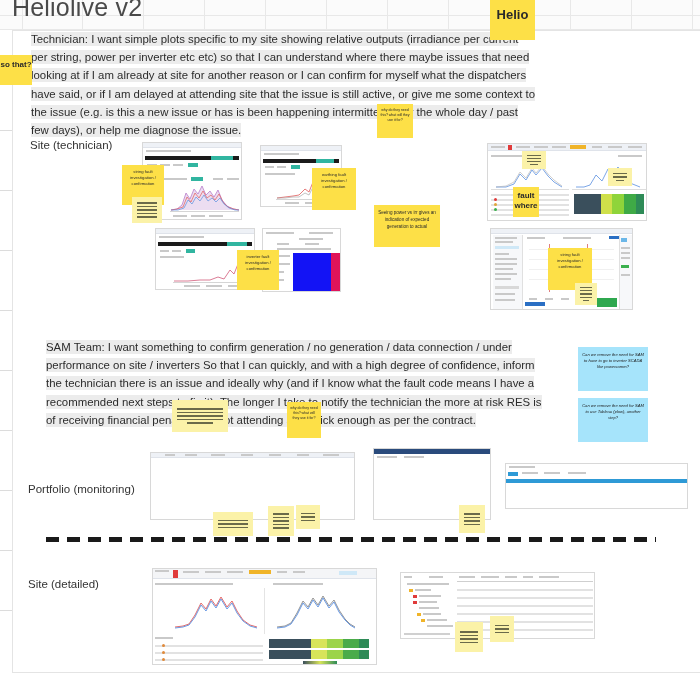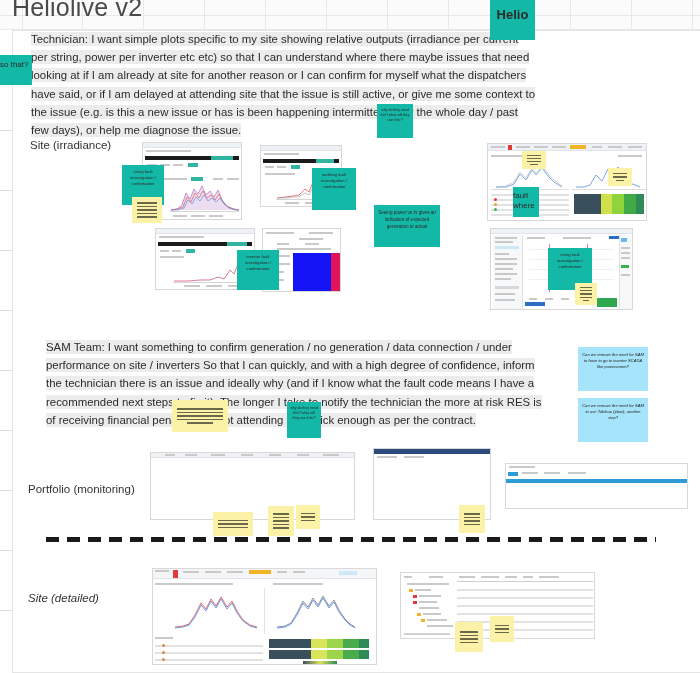--- a/index.html
+++ b/index.html
@@ -32,30 +32,30 @@
   
   .quote {
     position: absolute; font-size: 11.4px; line-height: 18.2px; color: #2b2b2b;
   }
   .quote span.hl { background: #ececec; box-decoration-break: clone; -webkit-box-decoration-break: clone; padding: 1px 0; }
 
   .section-label { position: absolute; font-size: 11.5px; color: #333; white-space: nowrap; }
   .section-label.boxed { background: #ececec; padding: 1px 2px; }
 
   
-  .sticky { position: absolute; background: #14b8a6; }
+  .sticky { position: absolute; background: #fde047; }
   .sticky.blue { background: #a6e4fb; }
   .sticky-text {
     display: block; text-align: center; color: #2a2a2a;
     font-family: "Liberation Sans", sans-serif;
   }
   .sticky.tiny .sticky-text { font-size: 3.6px; line-height: 5.2px; padding: 4px 3px; letter-spacing: -.05px; }
   .sticky.small .sticky-text { font-size: 4.2px; line-height: 6px; padding: 4px 3px; }
   .sticky.label .sticky-text { font-size: 13px; line-height: 16px; font-weight: bold; padding: 4px 6px; text-align: left; }
-  .sticky.mini .sticky-text { font-size: 8px; line-height: 10px; font-weight: normal; padding: 3px 0; text-align: left; }
+  .sticky.mini .sticky-text { font-size: 8px; line-height: 10px; font-weight: bold; padding: 3px 0; text-align: center; }
   .sticky.mid .sticky-text { font-size: 8.6px; line-height: 11px; font-weight: bold; padding: 5px 4px; text-align: center; }
   .sticky.blue .sticky-text { font-size: 4.1px; line-height: 6.2px; padding: 5px 4px; font-style: italic; color: #1c1c1c; }
 
   
   .scribble { position: absolute; background: #fbf2a8; padding: 4px 5px; display: flex; flex-direction: column; justify-content: center; gap: 2px; }
   .scribble i { display: block; height: 1.5px; background: #6a6a4a; width: 100%; }
   .scribble i.sh { width: 55%; margin: 0 auto; }
 
   
   .dashed { position: absolute; height: 5px; background: repeating-linear-gradient(to right,#1a1a1a 0,#1a1a1a 13px,transparent 13px,transparent 21px); }
@@ -127,21 +127,21 @@
   </div>
 
   <div class="sticky mini" style="left:0px;top:55px;width:32px;height:30px;">
     <span class="sticky-text" style="font-size:8px;line-height:10px;padding-top:5px;">so that?</span>
   </div>
 
   <div class="sticky tiny" style="left:377px;top:104px;width:36px;height:34px;">
     <span class="sticky-text">why do they need this? what will they use it for?</span>
   </div>
 
-  <div class="section-label" style="left:30px;top:139px;">Site (irradiance)</div>
+  <div class="section-label" style="left:30px;top:139px;">Site (technician)</div>
 
   <div class="shot" style="left:142px;top:142px;width:100px;height:78px;">
     <div class="bar topbar"></div>
     <div class="txt" style="left:3px;top:7px;width:45px;"></div>
     <div class="navbar" style="position:absolute;top:13px;left:2px;right:2px;"></div>
     <div class="teal" style="right:8px;top:13px;width:22px;"></div>
     <div class="txt" style="left:4px;top:21px;width:10px;"></div>
     <div class="txt" style="left:17px;top:21px;width:10px;"></div>
     <div class="txt" style="left:30px;top:21px;width:10px;"></div>
     <div class="teal" style="left:45px;top:20px;width:10px;"></div>
@@ -415,21 +415,21 @@
     </div>
   <div class="scribble" style="left:459px;top:505px;width:26px;height:28px;">
       <i></i>
       <i></i>
       <i></i>
       <i></i>
     </div>
 
   <div class="dashed" style="left:46px;top:537px;width:610px;"></div>
 
-  <div class="section-label" style="left:28px;top:592px;font-style:italic;">Site (detailed)</div>
+  <div class="section-label" style="left:28px;top:578px;">Site (detailed)</div>
 
   <div class="shot" style="left:152px;top:568px;width:225px;height:97px;">
     <div class="bar topbar" style="height:10px;background:#f4f5f7;"></div>
     <div class="txt" style="left:2px;top:1px;width:14px;"></div>
     <div class="rowc" style="left:20px;top:1px;width:5px;height:8px;background:#e03b3b;"></div>
     <div class="txt" style="left:30px;top:2px;width:16px;"></div>
     <div class="txt" style="left:52px;top:2px;width:16px;"></div>
     <div class="txt" style="left:74px;top:2px;width:16px;"></div>
     <div class="rowc" style="left:96px;top:1px;width:22px;height:4px;background:#f0b429;"></div>
     <div class="txt" style="left:124px;top:2px;width:10px;"></div>

